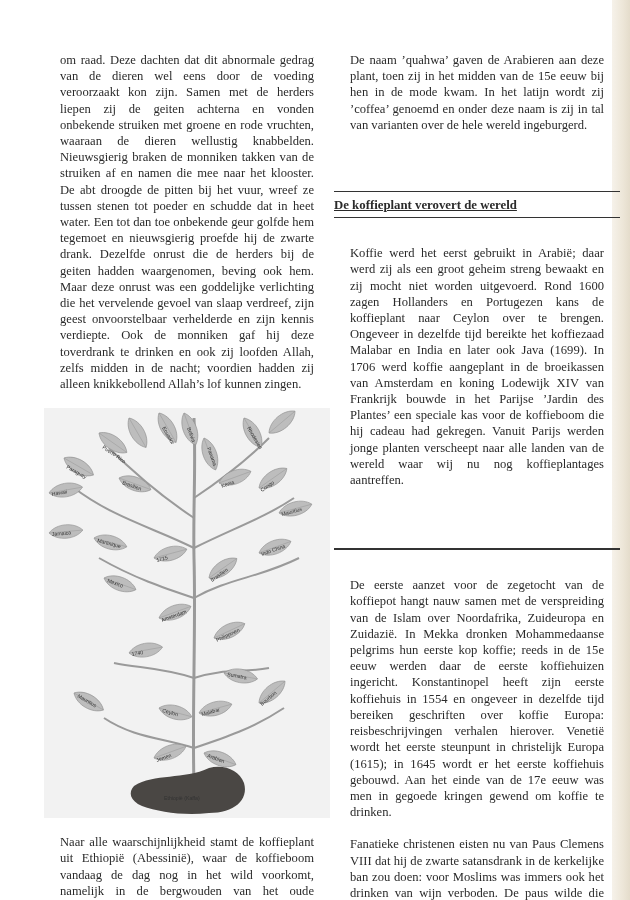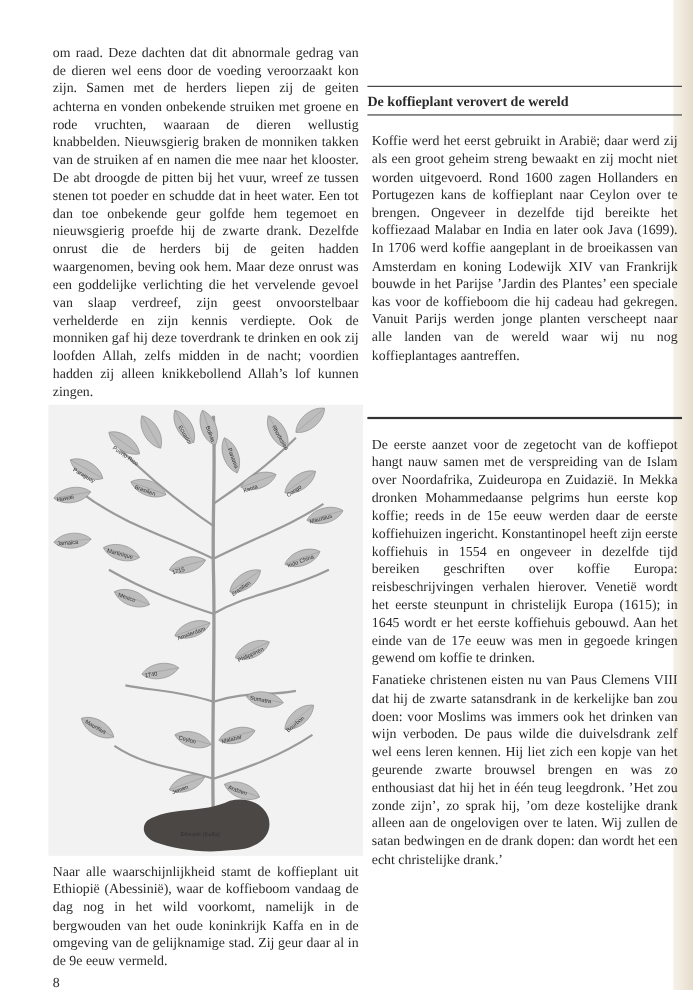--- a/index.html
+++ b/index.html
@@ -13,24 +13,24 @@
       position: absolute; top: 0; right: 0; width: 18px; height: 900px;
       background: linear-gradient(to right, #f6f2ea, #ede6d8 60%, #e4dccb);
     }
     .col {
       position: absolute; top: 36px; width: 286px;
       font-size: 12.6px; line-height: 16.2px; text-align: justify;
       hyphens: manual;
     }
     .col-left { left: 44px; }
     .col-right { left: 334px; }
-    .col p { margin: 4px; }
+    .col p { margin: 16px; }
     .rule { border-top: 1.4px solid #333; margin: 0; }
     .heading {
-      font-weight: bold; font-size: 12.8px; padding: 5px 0 4px 0;
+      font-weight: bold; font-size: 12.8px; padding: 5px 0 4px 0; text-decoration: underline;
     }
     .section-gap-1 { height: 42px; }
     .section-gap-2 { height: 44px; }
     .after-head { height: 11px; }
     .figure {
       position: relative; width: 286px; height: 410px; margin: 3px 0 6px 0;
       background: #f2f2f2;
     }
     .figure svg { position: absolute; left: 0; top: 0; }
     .leaf-label { font-family: "Liberation Sans", "DejaVu Sans", sans-serif; font-size: 5.2px; fill: #333; }
@@ -185,20 +185,21 @@
       <path d="M90,378 C110,365 140,372 165,360 C180,356 195,362 200,375 C205,392 190,405 165,405 C140,408 115,404 98,398 C86,393 84,384 90,378 Z" fill="#4a4744"></path>
       <text class="leaf-label" x="120" y="392" fill="#777">Ethiopië (Kaffa)</text>
     </svg>
   </div>
 
   <p>Naar alle waarschijnlijkheid stamt de koffieplant uit Ethiopië (Abessinië), waar de koffieboom vandaag de dag nog in het wild voorkomt, namelijk in de bergwouden van het oude koninkrijk Kaffa en in de omgeving van de gelijknamige stad. Zij geur daar al in de 9e eeuw vermeld.</p>
   <p class="page-number">8</p>
 </div>
 
 <div class="col col-right">
+  <p>De naam ’quahwa’ gaven de Arabieren aan deze plant, toen zij in het midden van de 15e eeuw bij hen in de mode kwam. In het latijn wordt zij ’coffea’ genoemd en onder deze naam is zij in tal van varianten over de hele wereld ingeburgerd.</p>
 
   <div class="section-gap-1"></div>
   <div class="rule"></div>
   <div class="heading">De koffieplant verovert de wereld</div>
   <div class="rule"></div>
   <div class="after-head"></div>
   <p>Koffie werd het eerst gebruikt in Arabië; daar werd zij als een groot geheim streng bewaakt en zij mocht niet worden uitgevoerd. Rond 1600 zagen Hollan­ders en Portugezen kans de koffieplant naar Ceylon over te brengen. Ongeveer in dezelfde tijd bereikte het koffiezaad Malabar en India en later ook Java (1699). In 1706 werd koffie aangeplant in de broeikassen van Amsterdam en koning Lodewijk XIV van Frankrijk bouwde in het Parijse ’Jardin des Plantes’ een speciale kas voor de koffieboom die hij cadeau had gekregen. Vanuit Parijs werden jonge planten verscheept naar alle landen van de wereld waar wij nu nog koffieplantages aantreffen.</p>
 
   <div class="section-gap-2"></div>
   <div class="rule"></div>

